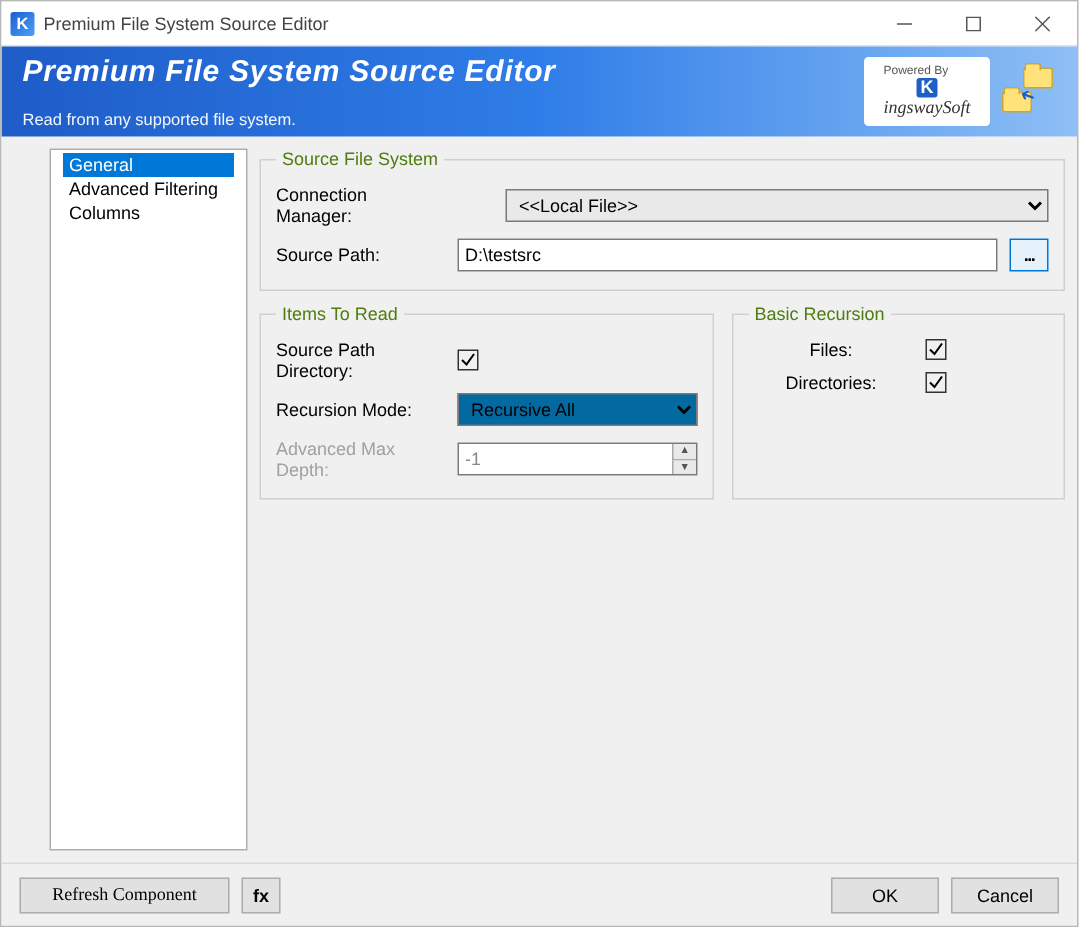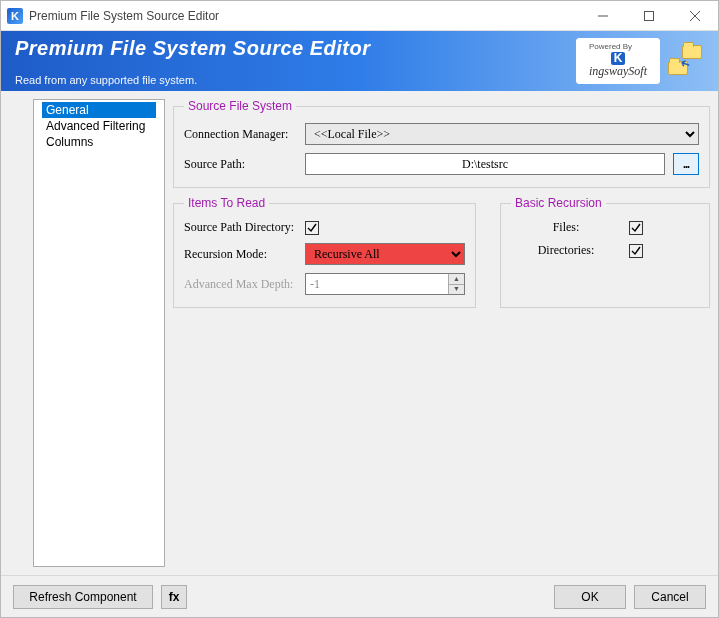--- a/index.html
+++ b/index.html
@@ -85,50 +85,50 @@
     flex:1; display:flex; flex-direction:column; gap:8px;
   }
 
   fieldset {
     border:1px solid #d0d0d0;
     border-radius:0;
     padding:10px 10px 12px 10px;
     margin:0;
     background:#f0f0f0;
   }
-  legend { padding:0 4px; color:#a21caf; }
-
-  .row { display:flex; align-items:center; margin-bottom:8px; gap:8px;font-family:Liberation Serif, serif; }
+  legend { padding:0 4px; color:#4d7c0f; }
+
+  .row { display:flex; align-items:center; margin-bottom:8px; gap:8px; }
   .row:last-child { margin-bottom:0; }
   .lbl { width:113px; flex:0 0 113px; }
   .lbl.disabled { color:#a0a0a0; }
 
   select, input[type=text], .numspin {
     font: inherit;
     border:1px solid #7a7a7a;
     background:#fff;
     height:22px;
     padding:1px 4px;
   }
   select { background:#e9e9e9; }
-  .conn-select { flex:1; }
-  .src-input { flex:1; background:#fff;text-align:center; }
+  .conn-select { flex:1;margin-left:32px; }
+  .src-input { flex:1; background:#fff; }
   .browse-btn {
     width:26px; height:22px; border:1px solid #0078d7;
     background:#e5f1fb;
     display:flex;align-items:center;justify-content:center;
     font-weight:bold;letter-spacing:-1px;
     cursor:default;
   }
-  .two-col { display:flex; gap:24px; }
+  .two-col { display:flex; gap:12px; }
   .two-col fieldset { flex:1; }
 
   .chk { width:14px;height:14px;border:1px solid #333;display:inline-flex;align-items:center;justify-content:center; }
   .chk svg { width:10px;height:10px; }
-  .rec-select { width:160px; background:#ef4444; }
+  .rec-select { width:160px; background:#0369a1; }
   .numwrap { position:relative; width:160px; }
   .numspin { width:160px; background:#e9e9e9; color:#888; }
   .spinbtns { position:absolute; right:1px; top:1px; bottom:1px; width:16px; display:flex; flex-direction:column; }
   .spinbtns div { flex:1; border-left:1px solid #aaa;background:#e9e9e9;display:flex;align-items:center;justify-content:center;font-size:7px;color:#555; }
   .spinbtns div:first-child { border-bottom:1px solid #aaa; }
 
   
   .footer {
     height:42px;
     border-top:1px solid #d9d9d9;
@@ -136,21 +136,21 @@
     display:flex; align-items:center;
     padding:0 12px; gap:8px;
   }
   .btn {
     min-width:72px; height:24px; padding:0 10px;
     background:#e1e1e1; border:1px solid #adadad;
     display:inline-flex;align-items:center;justify-content:center;
     cursor:default;
   }
   .btn.icon-only { min-width:26px; width:26px; padding:0; }
-  .btn.refresh { min-width:140px; }
+  .btn.refresh { min-width:140px;font-family:Liberation Serif, serif; }
   .footer .spacer { flex:1; }
 
   .bf-lbl { width:110px; flex:0 0 110px;text-align:center; }
 </style>
 </head>
 <body>
 
 <div class="titlebar">
   <div class="app-icon">K</div>
   <div class="title">Premium File System Source Editor</div>

